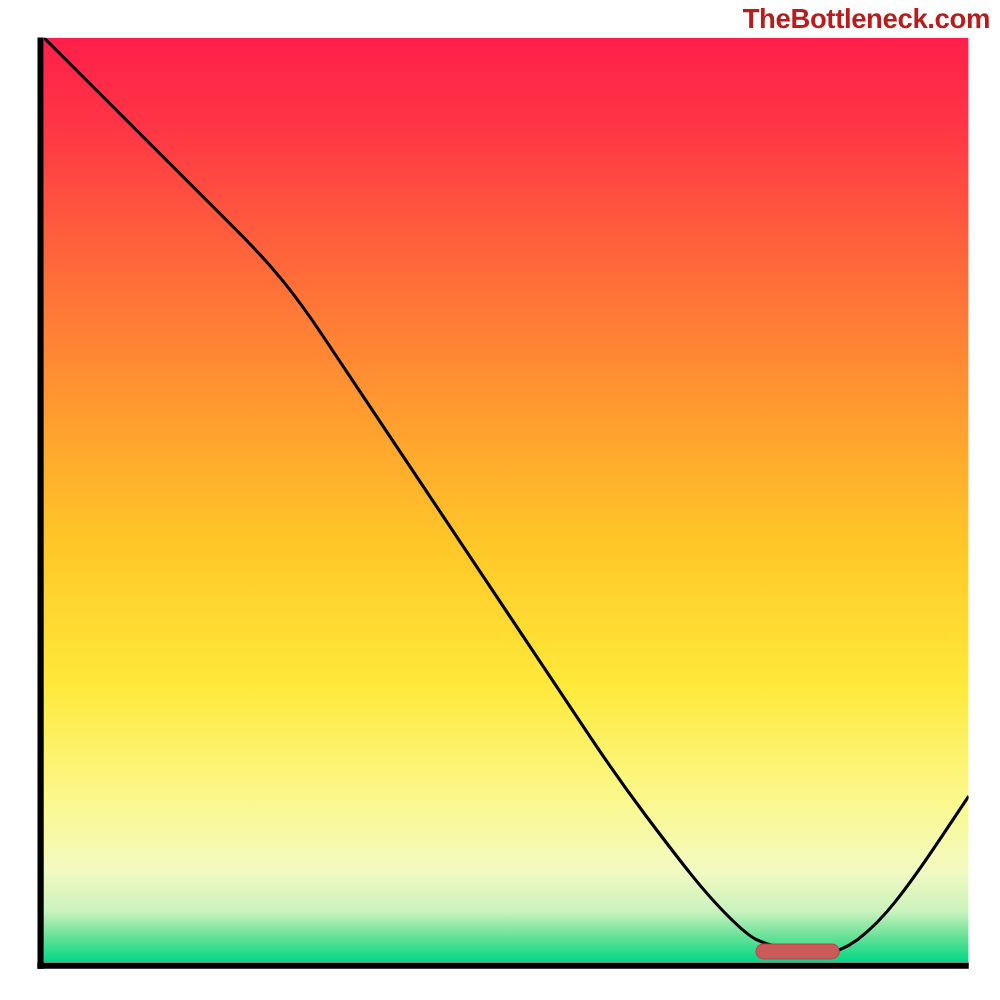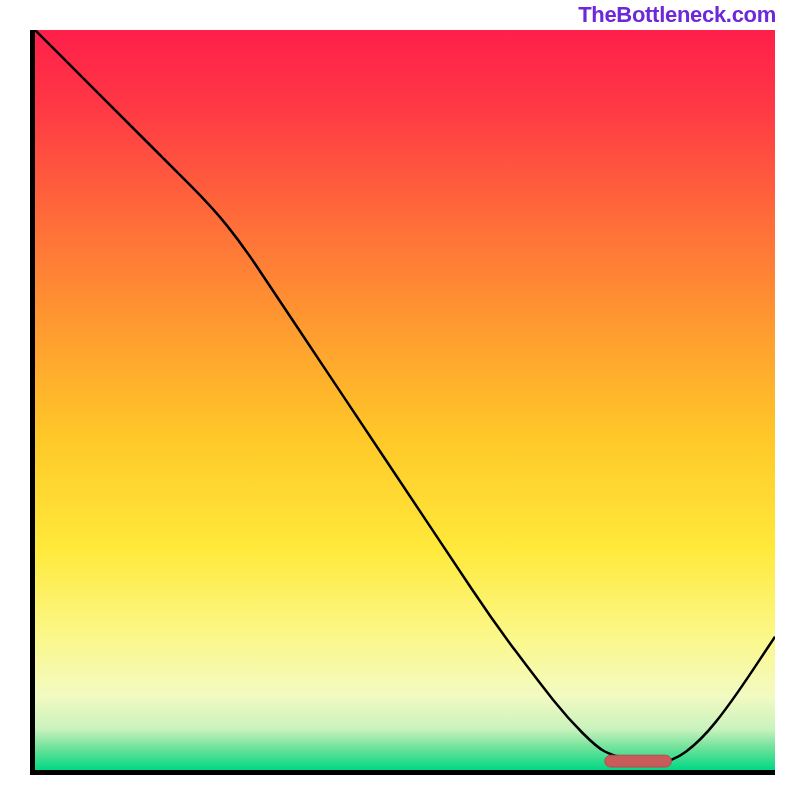--- a/index.html
+++ b/index.html
@@ -12,24 +12,24 @@
     font-family: Arial, Helvetica, sans-serif;
   }
   .container {
     position: relative;
     width: 800px;
     height: 800px;
   }
   .watermark {
     position: absolute;
     top: 2px;
-    right: 24px;
+    right: 8px;
     font-size: 22px;
     font-weight: 600;
-    color: #6d28d9;
+    color: #b91c1c;
     letter-spacing: -0.3px;
     z-index: 10;
   }
   .plot-area {
     position: absolute;
     left: 30px;
     top: 30px;
     width: 740px;
     height: 740px;
     border-left: 5px solid #000;

